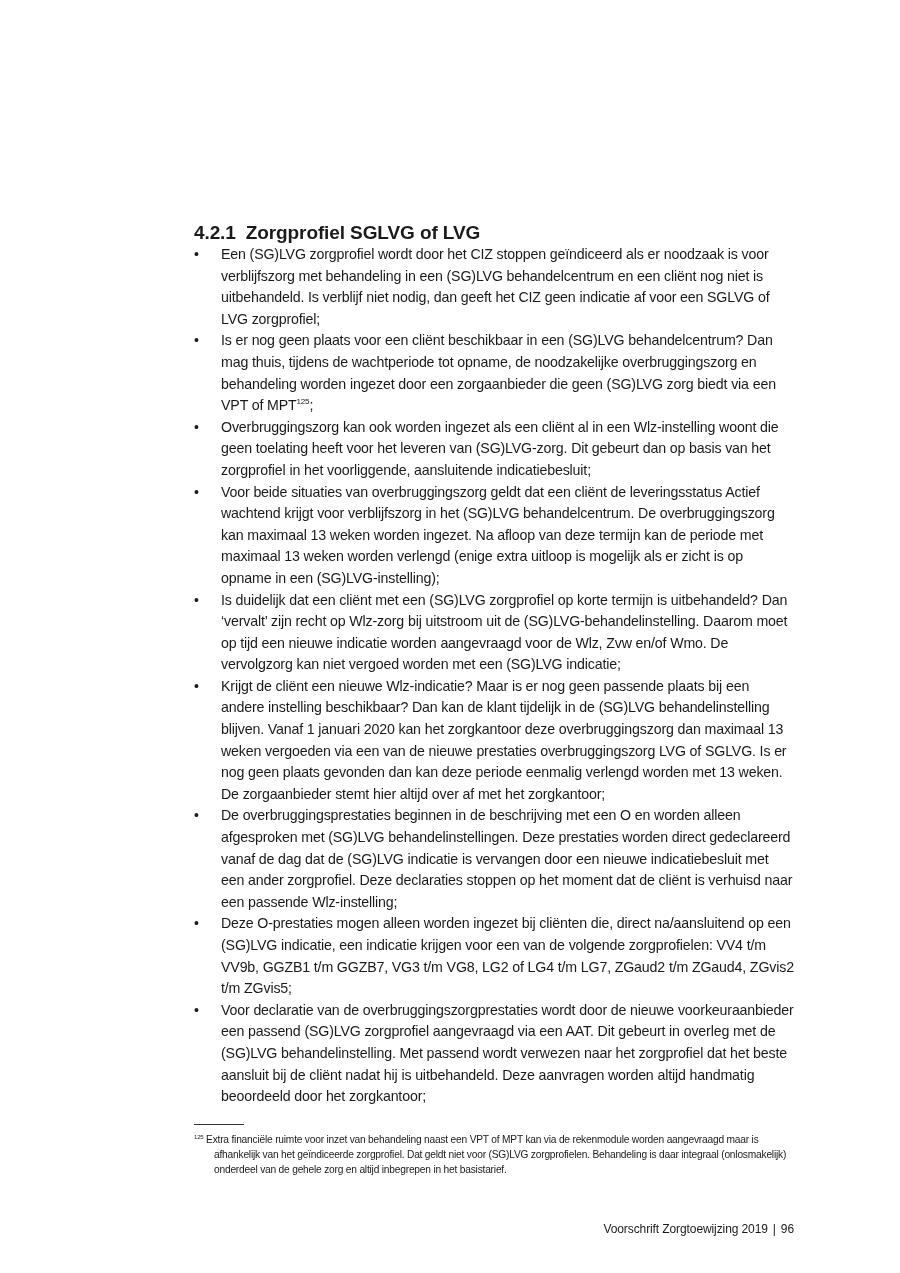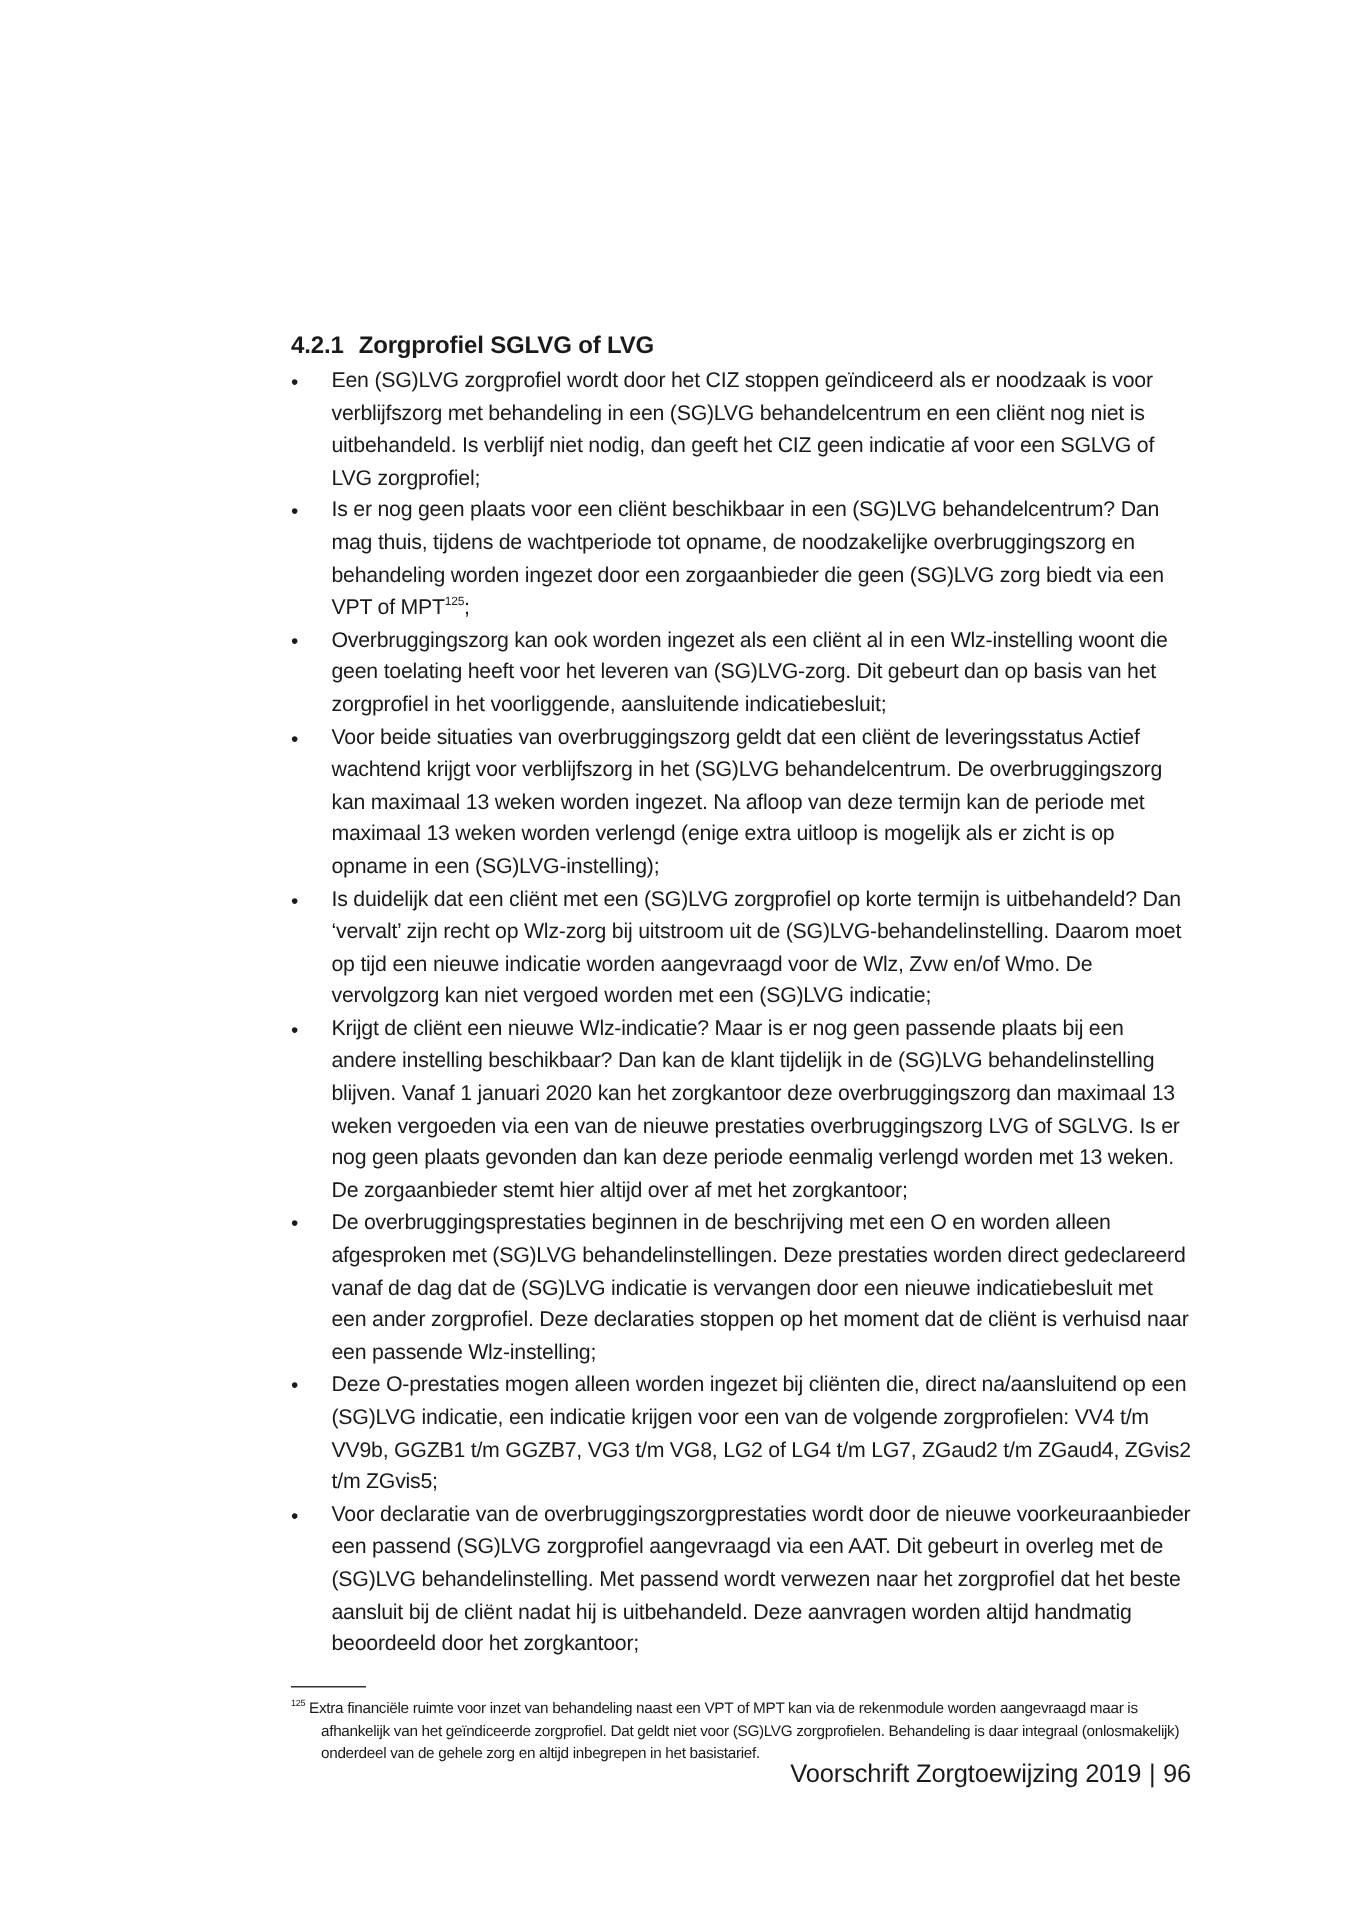--- a/index.html
+++ b/index.html
@@ -2,21 +2,21 @@
 <html><head>
 <meta charset="utf-8">
 <style>
   html, body { margin: 0; padding: 0; background: #ffffff; }
   body {
     width: 900px; height: 1273px; position: relative; overflow: hidden;
     font-family: "Liberation Sans", sans-serif; color: #1a1a1a;
   }
   .heading {
     position: absolute; left: 194px; top: 222px;
-    font-size: 16px; font-weight: bold; letter-spacing: -0.1px;
+    font-size: 19px; font-weight: bold; letter-spacing: -0.1px;
   }
   .heading .num { margin-right: 10px; }
   .bullets {
     position: absolute; left: 194px; top: 244px; width: 600px;
     margin: 0; padding: 0; list-style: none;
     font-size: 14.2px; line-height: 21.6px; letter-spacing: -0.15px;
   }
   .bullets li { position: relative; padding-left: 27px; }
   .bullets li .dot {
     position: absolute; left: 0; top: 0; font-size: 14px;
@@ -26,22 +26,22 @@
     position: absolute; left: 194px; top: 1124px; width: 50px; height: 0;
     border-top: 1px solid #333;
   }
   .footnote {
     position: absolute; left: 194px; top: 1132px; width: 600px;
     font-size: 10.2px; line-height: 15px; letter-spacing: -0.2px;
   }
   .footnote .fn-line { padding-left: 20px; text-indent: -20px; }
   .footnote sup { font-size: 6px; }
   .footer {
-    position: absolute; right: 106px; top: 1173px;
-    font-size: 17px; letter-spacing: -0.1px;
+    position: absolute; right: 106px; top: 1222px;
+    font-size: 12px; letter-spacing: -0.1px;
   }
   .footer .sep { margin: 0 5px; }
 </style>
 </head>
 <body>
 
 <div class="heading">
   <span class="num">4.2.1</span><span>Zorgprofiel SGLVG of LVG</span>
 </div>
 

